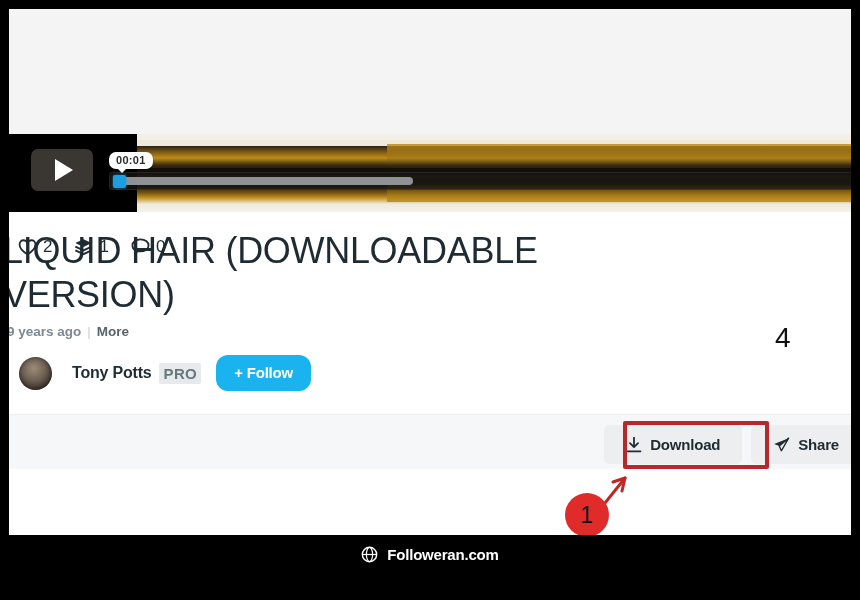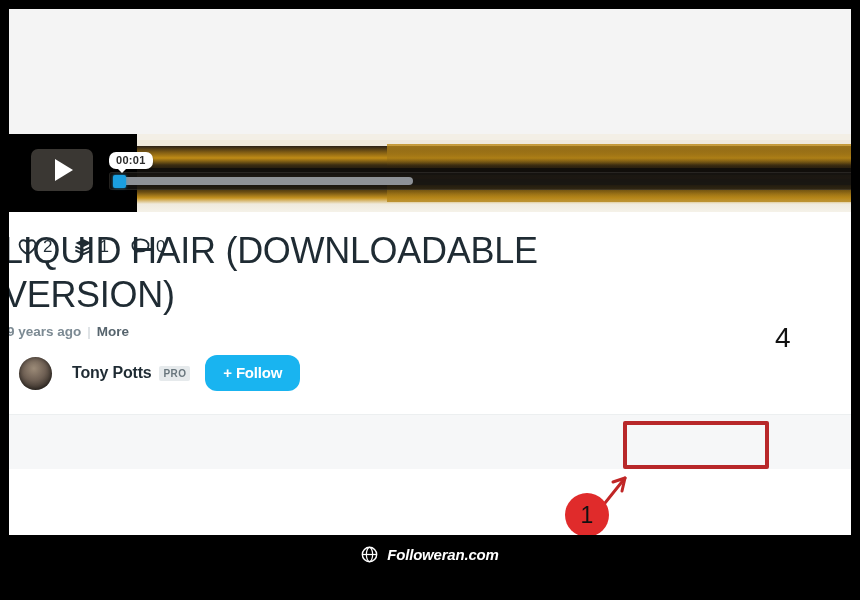--- a/index.html
+++ b/index.html
@@ -116,21 +116,21 @@
   }
   #avatar{
     width:33px;height:33px;border-radius:50%;overflow:hidden;
     background:radial-gradient(circle at 45% 35%, #9c8b78 0%, #6f6054 42%, #3b332c 75%, #241f1a 100%);
     box-shadow:inset 0 0 5px rgba(0,0,0,.5);flex:none;
   }
   #author-name{
     margin-left:20px;font-size:16px;font-weight:700;color:#1f2b33;letter-spacing:-.2px;
   }
   #pro-badge{
-    margin-left:8px;background:#e6eaec;color:#6a777e;font-size:10px;font-weight:700;
+    margin-left:8px;background:#e6eaec;color:#6a777e;font-size:15px;font-weight:700;
     padding:2px 4px;border-radius:2px;letter-spacing:.4px;
   }
   #follow-btn{
     margin-left:15px;background:#19b4f0;color:#fff;font-size:15px;font-weight:700;
     padding:9px 18px 10px;border-radius:12px;letter-spacing:-.2px;
   }
 
   #divider{
     position:absolute;left:0;right:0;top:202px;height:1px;background:#eceff0;
   }
@@ -171,21 +171,21 @@
   #arrow-svg{position:absolute;left:560px;top:240px;width:100px;height:80px;}
   #step-1{
     position:absolute;left:556px;top:281px;width:44px;height:44px;border-radius:50%;
     background:#e02b2b;color:#111;font-size:23px;display:flex;align-items:center;
     justify-content:center;font-weight:400;
   }
 
   
   #watermark{
     position:absolute;left:0;right:0;bottom:0;height:39px;background:#000;
-    display:flex;align-items:center;justify-content:center;gap:9px;font-style:italic;
+    display:flex;align-items:center;justify-content:center;gap:9px;
   }
   #watermark .wm-text{
     color:#fff;font-size:15px;font-weight:700;letter-spacing:-.2px;
   }
   #watermark svg{display:block;}
 </style>
 </head>
 <body>
 
 <div id="frame">
@@ -249,20 +249,37 @@
           <span>1</span>
         </span>
         <span class="stat">
           <svg width="19" height="18" viewBox="0 0 20 19">
             <path d="M10 1.4 C14.8 1.4 18.5 4.2 18.5 7.8 C18.5 11.4 14.8 14.2 10 14.2 C8.9 14.2 7.8 14.05 6.8 13.8 L4.2 17.4 L4.4 13.0 C2.6 11.8 1.5 9.9 1.5 7.8 C1.5 4.2 5.2 1.4 10 1.4 Z" fill="none" stroke="#1f2b33" stroke-width="1.9" stroke-linejoin="round"></path>
           </svg>
           <span>0</span>
         </span>
       </div>
 
+      <div id="actions">
+        <span class="act-btn">
+          <svg width="16" height="17" viewBox="0 0 17 18">
+            <path d="M8.5 1 L8.5 11.4" stroke="#1f2b33" stroke-width="1.9" fill="none"></path>
+            <path d="M4.2 7.6 L8.5 11.9 L12.8 7.6" stroke="#1f2b33" stroke-width="1.9" fill="none" stroke-linejoin="round" stroke-linecap="round"></path>
+            <path d="M1.6 16.2 L15.4 16.2" stroke="#1f2b33" stroke-width="1.9" fill="none" stroke-linecap="round"></path>
+          </svg>
+          <span>Download</span>
+        </span>
+        <span class="act-btn">
+          <svg width="17" height="16" viewBox="0 0 18 17">
+            <path d="M16.6 1.2 L1.2 7.4 L6.6 9.5 L16.6 1.2 Z" fill="#1f2b33"></path>
+            <path d="M6.6 9.5 L16.6 1.2 L8.9 14.6 L6.6 9.5 Z" fill="none" stroke="#1f2b33" stroke-width="1.5" stroke-linejoin="round"></path>
+          </svg>
+          <span>Share</span>
+        </span>
+      </div>
 
       <div id="red-box"></div>
 
       <div id="num-four">4</div>
 
       <svg id="arrow-svg" viewBox="0 0 100 80">
         <path d="M24 66 L56 26" stroke="#c02626" stroke-width="3" fill="none" stroke-linecap="round"></path>
         <path d="M56 26 L44 30 M56 26 L53 39" stroke="#c02626" stroke-width="3" fill="none" stroke-linecap="round"></path>
       </svg>
 

